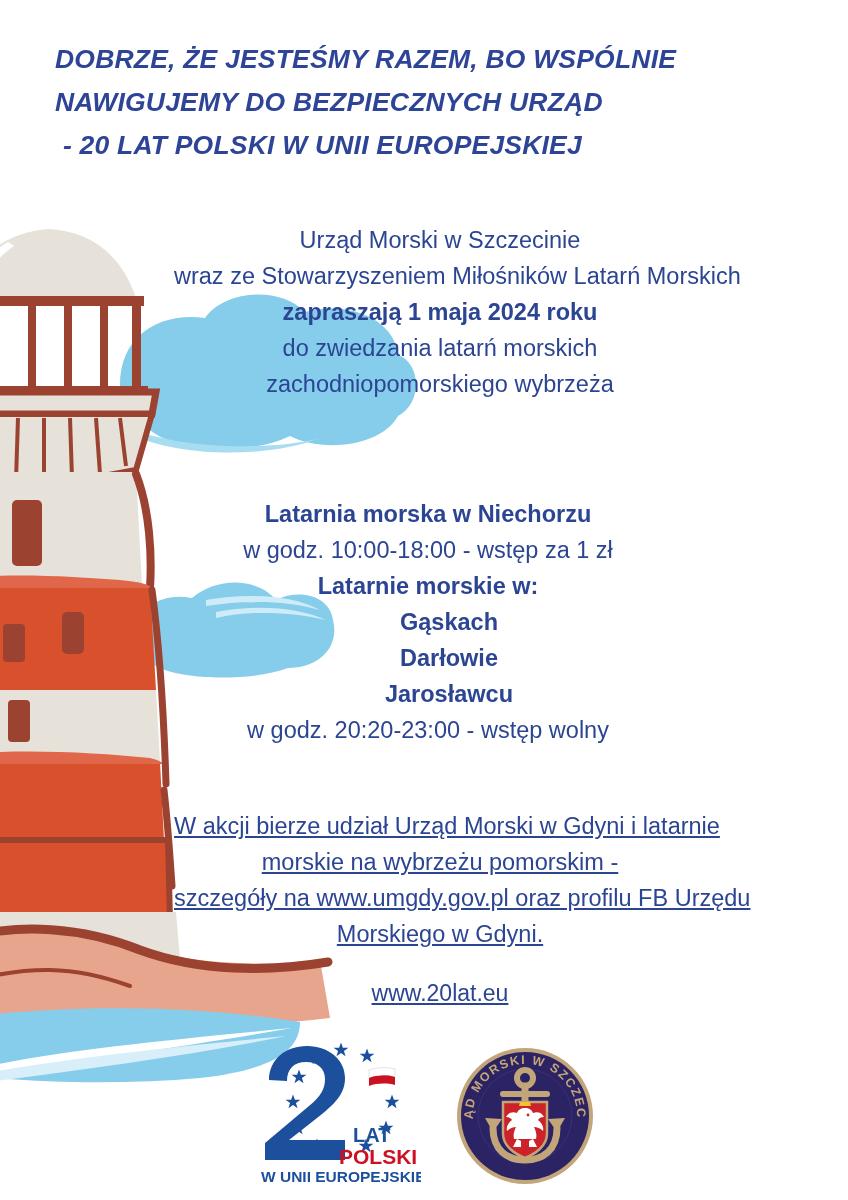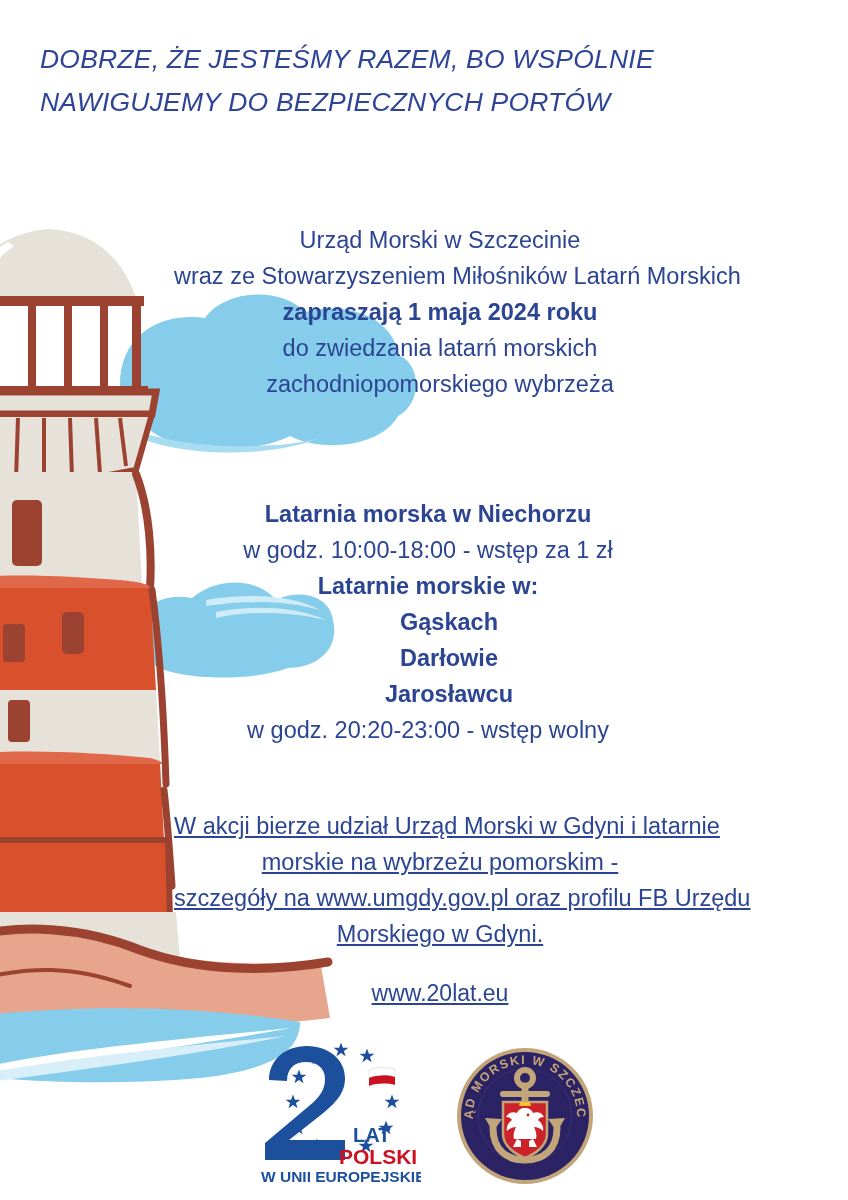--- a/index.html
+++ b/index.html
@@ -32,26 +32,27 @@
   
   #headline {
     position: absolute;
     left: 40px;
     top: 38px;
     width: 770px;
     z-index: 5;
   }
   #headline .hl {
     font-style: italic;
-    font-weight: normal;
+    font-weight: bold;
     font-size: 26.5px;
     line-height: 43px;
     letter-spacing: 0.2px;
     color: #2e4496;
     white-space: nowrap;
+    margin-left: 15px;
   }
   #headline .hl.l3 { padding-left: 8px; }
 
   
   .textblock {
     position: absolute;
     z-index: 5;
     text-align: center;
     color: #2b4593;
     font-size: 23.5px;
@@ -211,21 +212,22 @@
       <path d="M-40 1078 C50 1060 160 1048 286 1036 C180 1058 60 1072 -40 1086 Z" fill="#d8effa"></path>
 
       <path d="M-60 620 C-46 606 -22 608 -12 622 C-4 642 -18 660 -40 662 L-60 662 Z" fill="#85cdeb"></path>
 
       <path d="M176 630 C192 616 216 620 222 638 C228 658 210 674 188 670 L176 668 Z" fill="#85cdeb"></path>
     </g>
   </svg>
 
   <div id="headline">
     <div class="hl l1">DOBRZE, ŻE JESTEŚMY RAZEM, BO WSPÓLNIE</div>
-    <div class="hl l2">NAWIGUJEMY DO BEZPIECZNYCH PORTÓW</div>
+    <div class="hl l2">NAWIGUJEMY DO BEZPIECZNYCH URZĄD</div>
+    <div class="hl l3">- 20 LAT POLSKI W UNII EUROPEJSKIEJ</div>
   </div>
 
   <div id="block-intro" class="textblock">
     <div class="ln">Urząd Morski w Szczecinie</div>
     <div class="ln">wraz ze Stowarzyszeniem Miłośników Latarń Morskich</div>
     <div class="ln b">zapraszają 1 maja 2024 roku</div>
     <div class="ln">do zwiedzania latarń morskich</div>
     <div class="ln">zachodniopomorskiego wybrzeża</div>
   </div>
 

